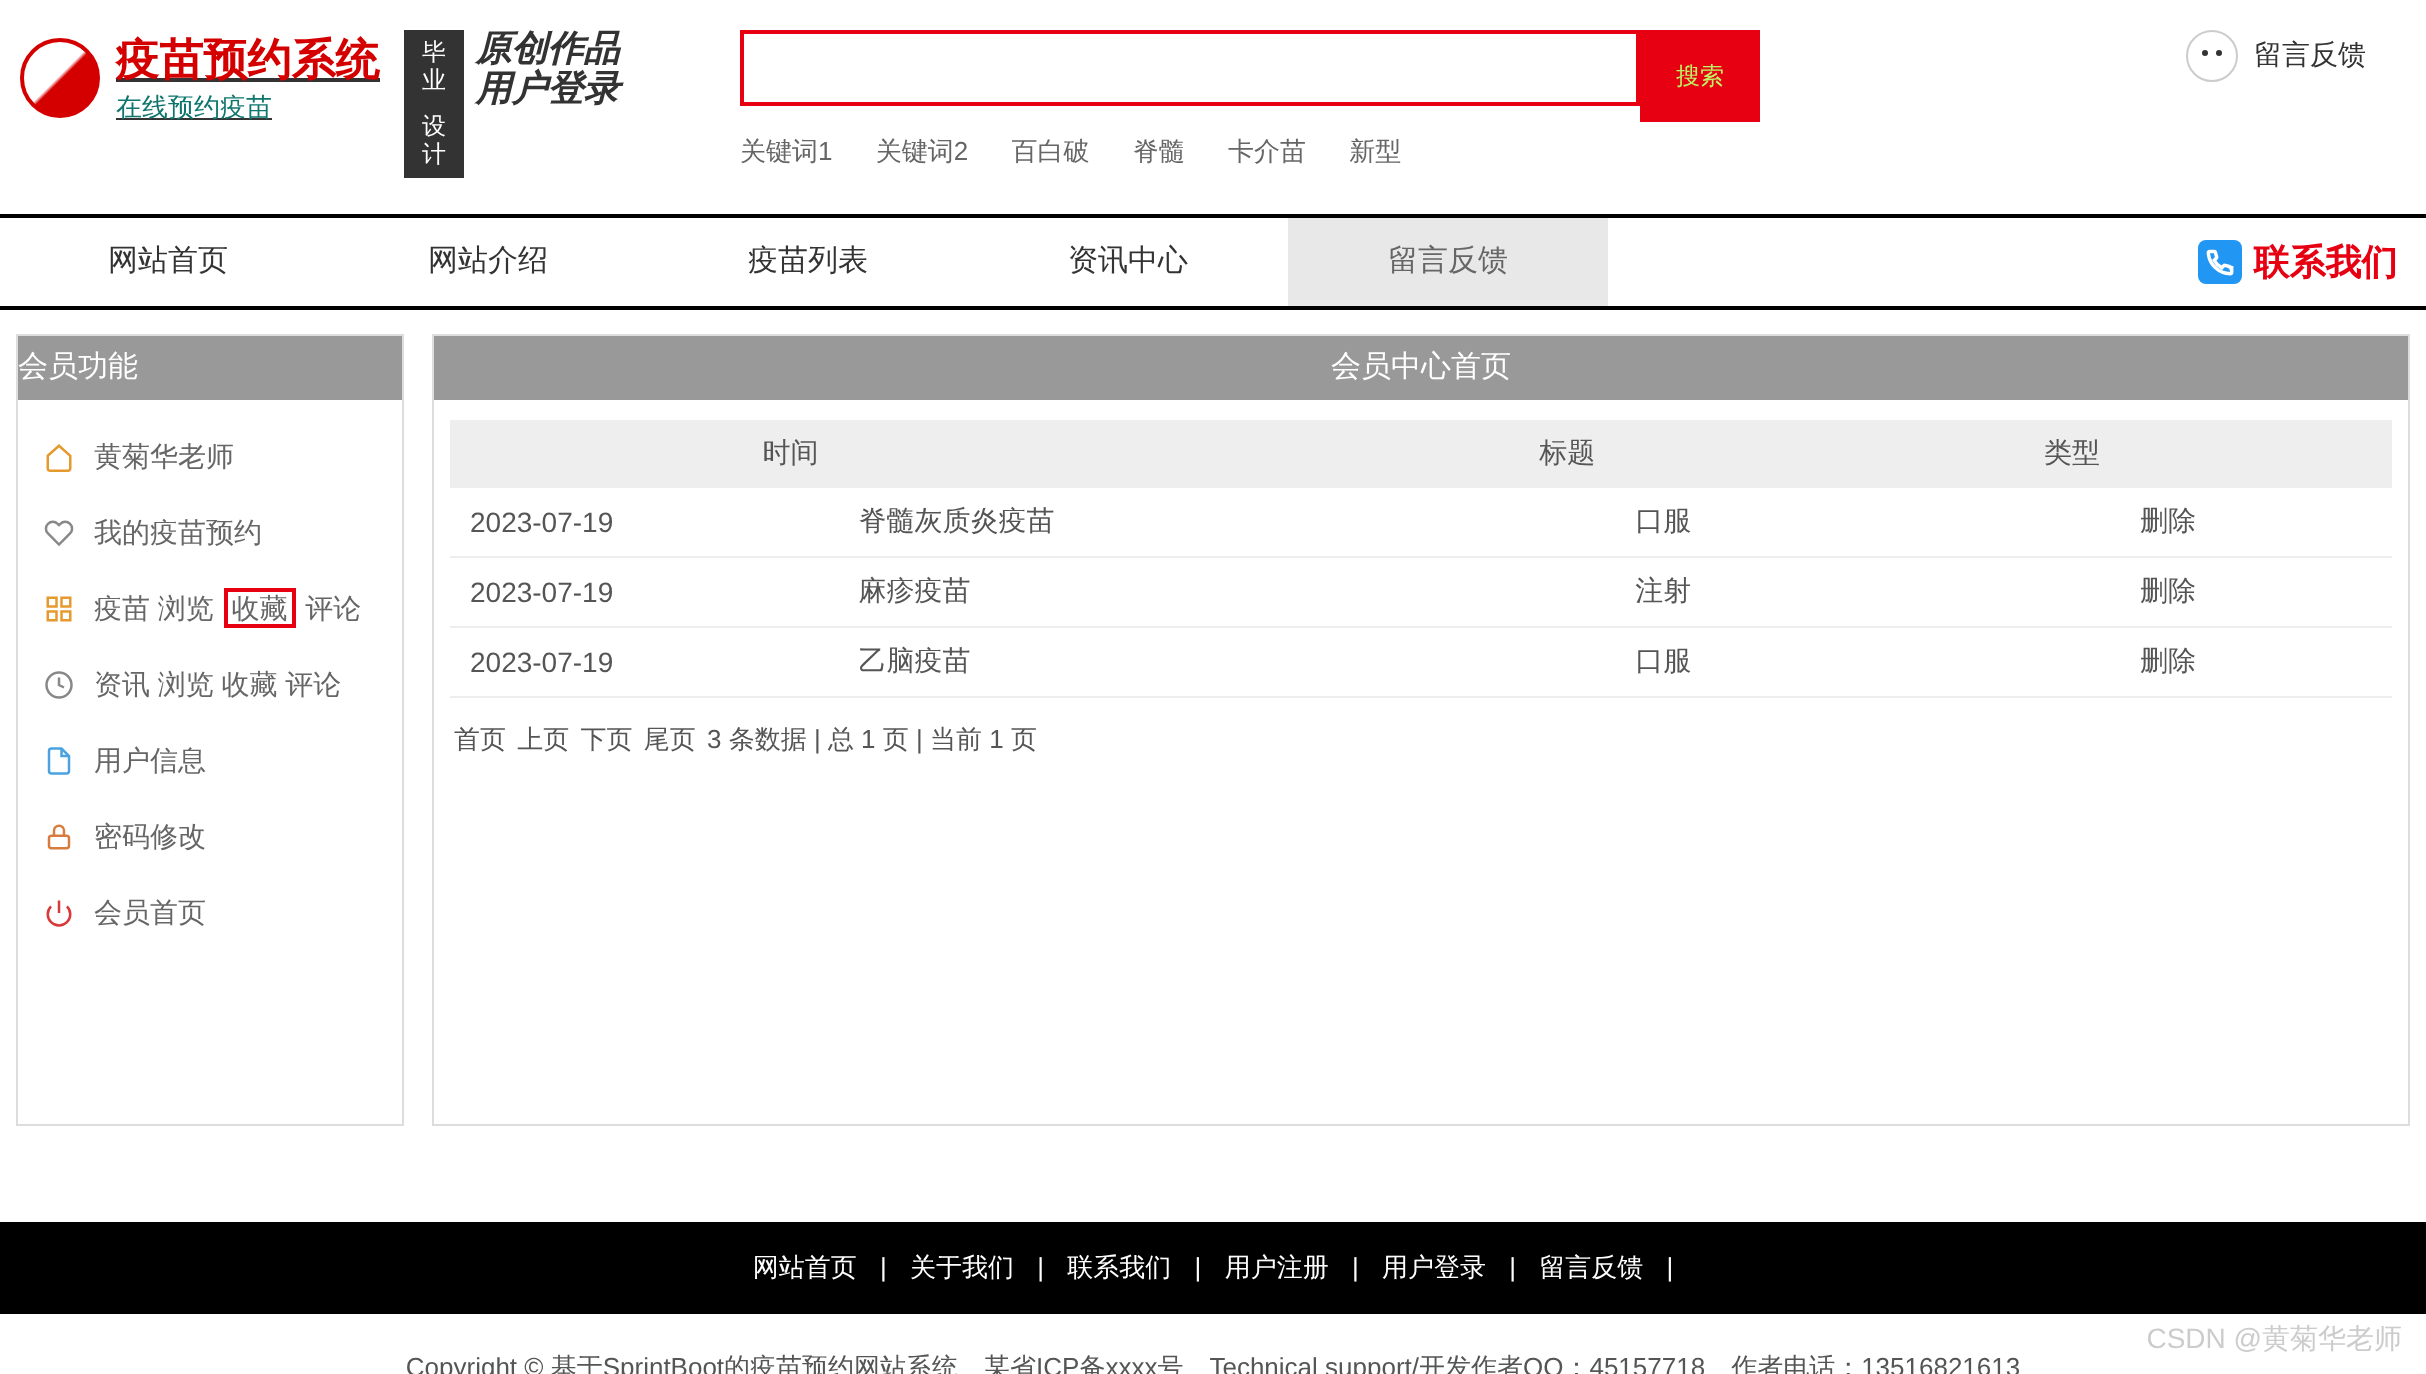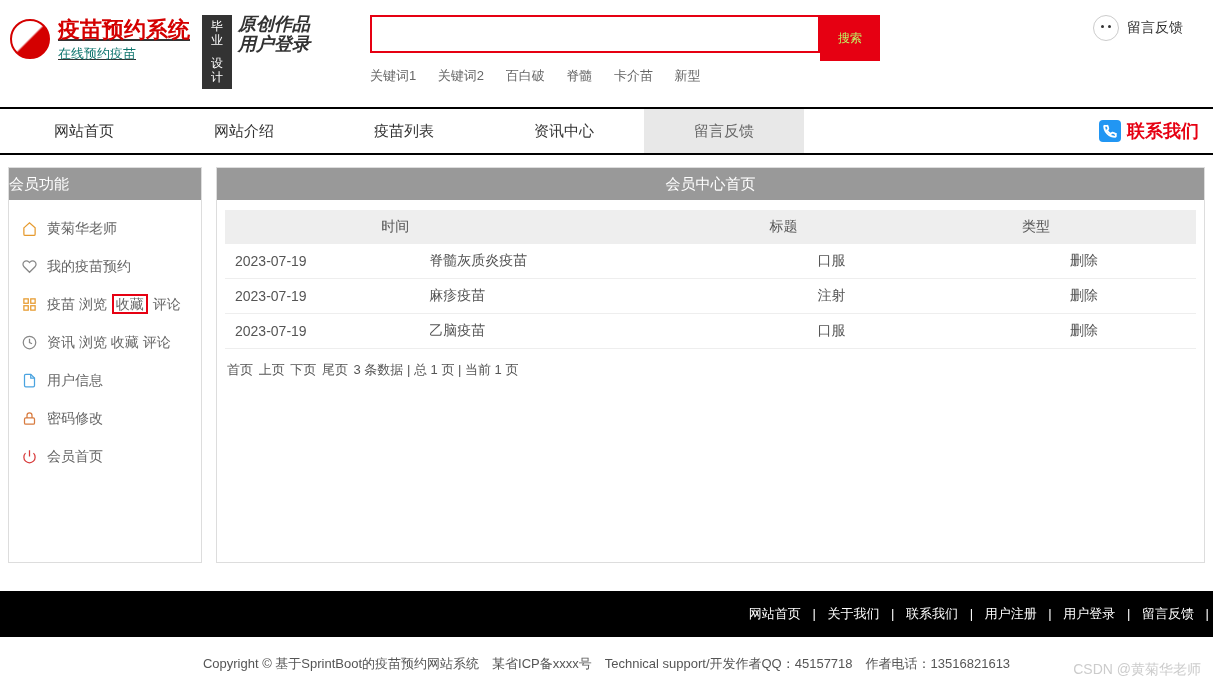--- a/index.html
+++ b/index.html
@@ -44,21 +44,21 @@
 
   .main { flex: 1; border: 1px solid #ddd; display: flex; flex-direction: column; }
   .main-title { background: #999; color: #fff; text-align: center; line-height: 32px; font-size: 15px; }
   .tbl { width: calc(100% - 16px); margin: 10px 8px 6px 8px; border-collapse: collapse; }
   .tbl th { background: #eee; text-align: right; padding: 8px 10px; font-weight: normal; color: #555; }
   .tbl td { padding: 8px 10px; border-bottom: 1px solid #eee; color: #555; }
   .tbl td.del { cursor: pointer; }
   .pager { padding: 6px 10px 12px 10px; color: #555; font-size: 13px; }
   .pager span.link { cursor: pointer; margin-right: 2px; }
 
-  .footer-black { background: #000; color: #fff; text-align: right; padding: 14px 0; margin-top: 16px; font-size: 13px; }
+  .footer-black { background: #000; color: #fff; text-align: center; padding: 14px 0; margin-top: 36px; font-size: 13px; }
   .footer-black span { margin: 0 4px; cursor: pointer; }
   .copyright { text-align: center; color: #555; padding: 18px 0; font-size: 13px; }
   .watermark { position: fixed; right: 12px; bottom: 8px; color: #ccc; font-size: 14px; pointer-events: none; }
 
   
   .c-red { color: #e69a2e; } .c-gray { color: #888; }
 </style>
 </head>
 <body>
 

